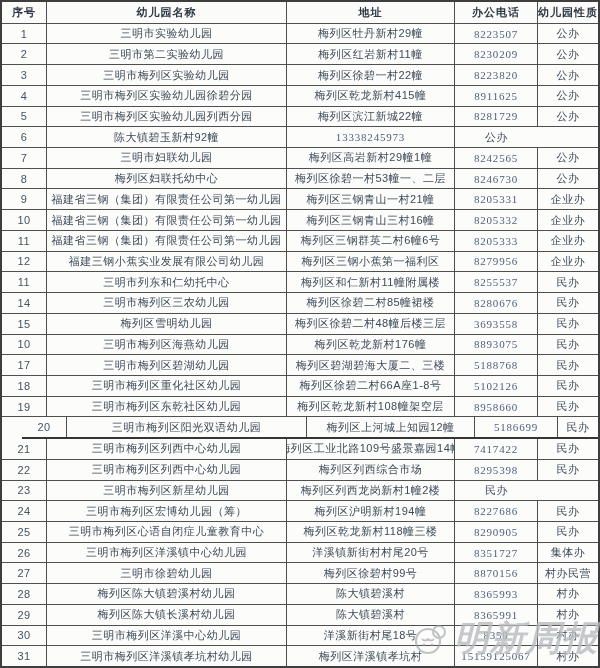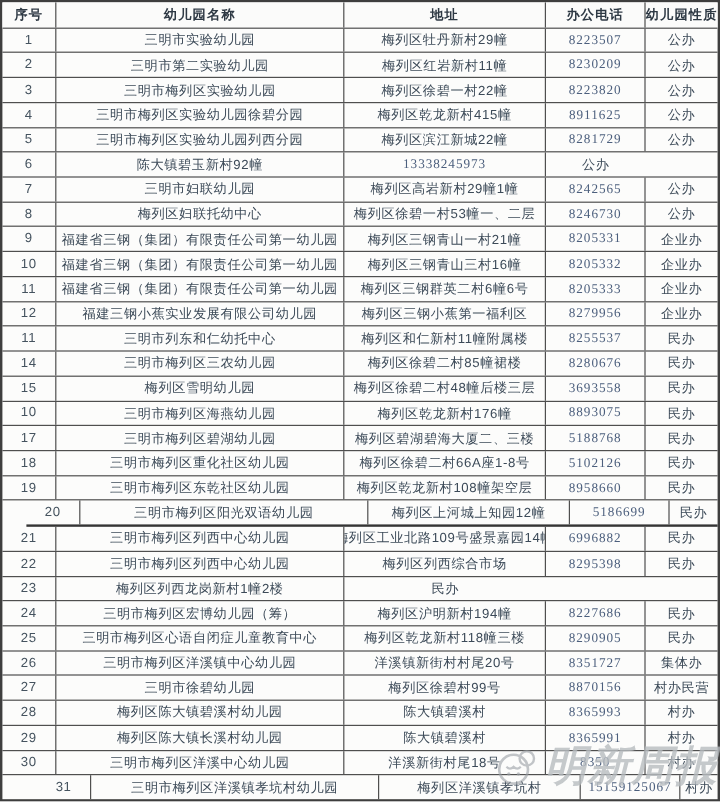--- a/index.html
+++ b/index.html
@@ -16,21 +16,21 @@
     box-sizing:border-box;
   }
   .row{
     flex:1;
     display:grid;
     grid-template-columns:45px 240px 168px 83px 1fr;
     border-bottom:1px solid #4f4f4f;
     min-height:0;
   }
   .tbody{display:flex;flex-direction:column;flex:31;min-height:0;}
-  .tbody .row:last-child{border-bottom:none;margin-left:29px;}
+  .tbody .row:last-child{border-bottom:none;}
   
   .tbody .row:nth-child(20){border-bottom:2px solid #353535;margin-left:20px;}
   .cell{
     border-right:1px solid #4f4f4f;
     display:flex;align-items:center;justify-content:center;
     font-size:11px;color:#3c4a58;
     letter-spacing:0.5px;
     white-space:nowrap;overflow:hidden;
     padding:0 2px;box-sizing:border-box;
   }
@@ -203,32 +203,33 @@
         <div class="cell c0 c0 num">20</div>
         <div class="cell c1 c1">三明市梅列区阳光双语幼儿园</div>
         <div class="cell c2 c2">梅列区上河城上知园12幢</div>
         <div class="cell c3 c3 phone">5186699</div>
         <div class="cell c4 c4">民办</div>
       </div>
       <div class="row">
         <div class="cell c0 c0 num">21</div>
         <div class="cell c1 c1">三明市梅列区列西中心幼儿园</div>
         <div class="cell c2 c2">梅列区工业北路109号盛景嘉园14幢</div>
-        <div class="cell c3 c3 phone">6996882</div>
+        <div class="cell c3 c3 phone">7417422</div>
         <div class="cell c4 c4">民办</div>
       </div>
       <div class="row">
         <div class="cell c0 c0 num">22</div>
         <div class="cell c1 c1">三明市梅列区列西中心幼儿园</div>
         <div class="cell c2 c2">梅列区列西综合市场</div>
         <div class="cell c3 c3 phone">8295398</div>
         <div class="cell c4 c4">民办</div>
       </div>
       <div class="row">
         <div class="cell c0 c0 num">23</div>
+        <div class="cell c1 c1">三明市梅列区新星幼儿园</div>
         <div class="cell c2 c2">梅列区列西龙岗新村1幢2楼</div>
         <div class="cell c4 c4">民办</div>
       </div>
       <div class="row">
         <div class="cell c0 c0 num">24</div>
         <div class="cell c1 c1">三明市梅列区宏博幼儿园（筹）</div>
         <div class="cell c2 c2">梅列区沪明新村194幢</div>
         <div class="cell c3 c3 phone">8227686</div>
         <div class="cell c4 c4">民办</div>
       </div>

